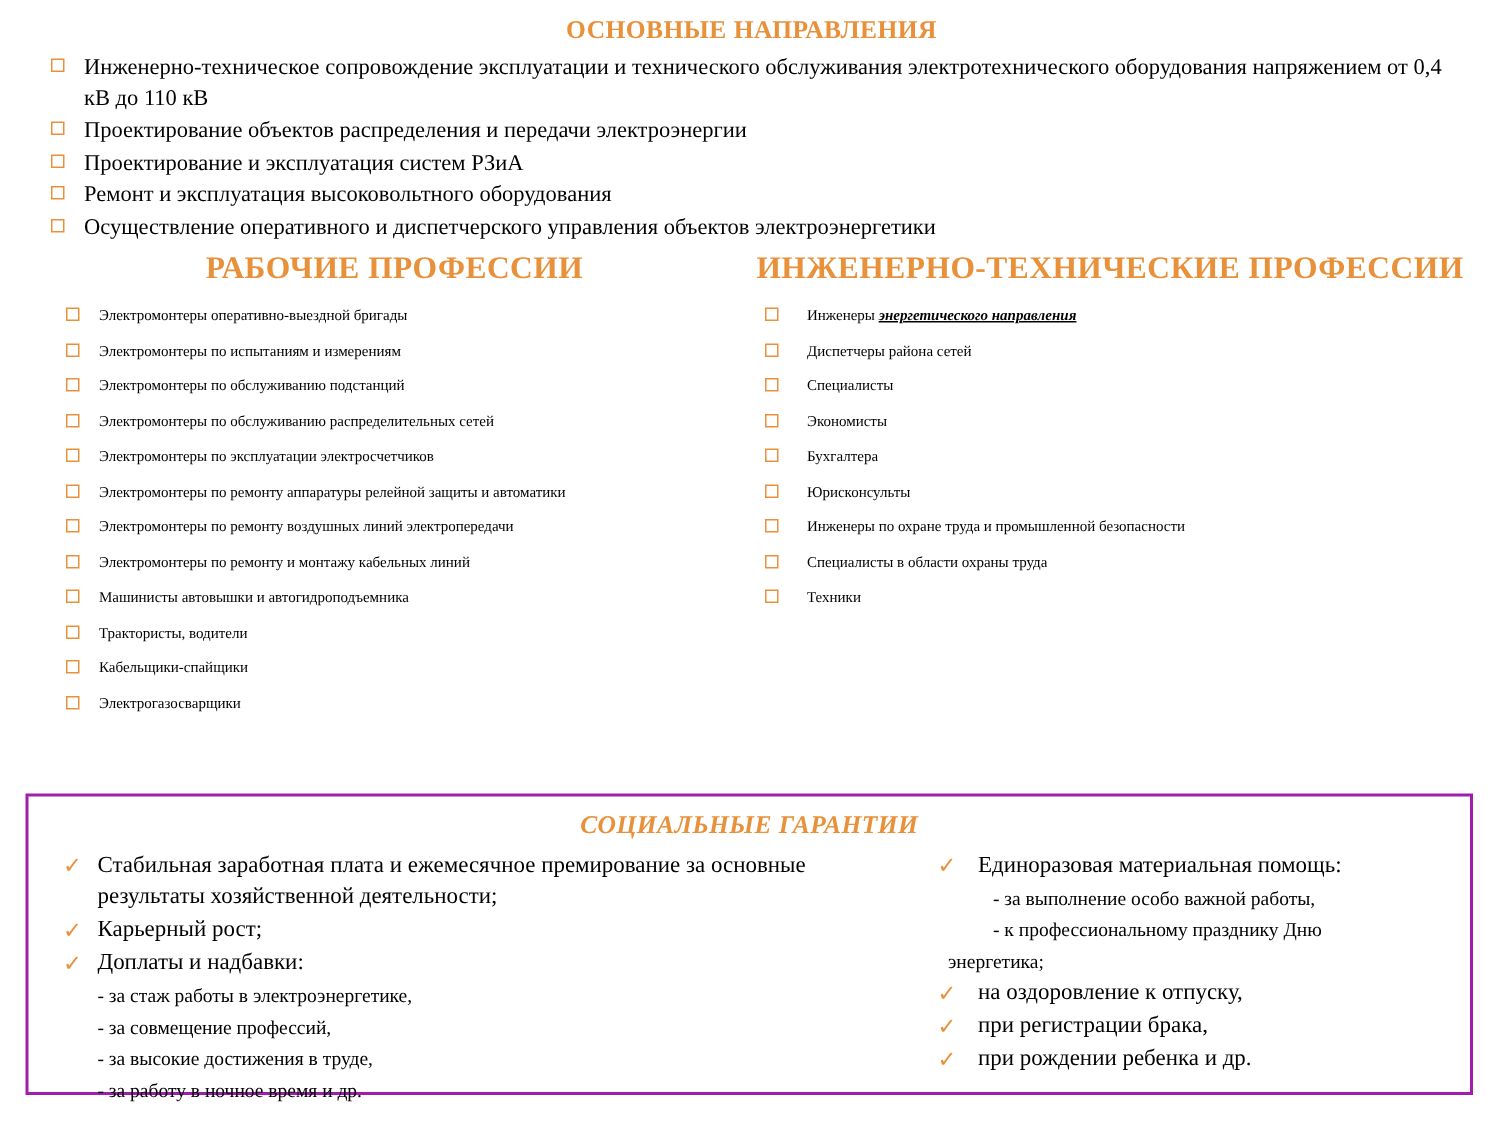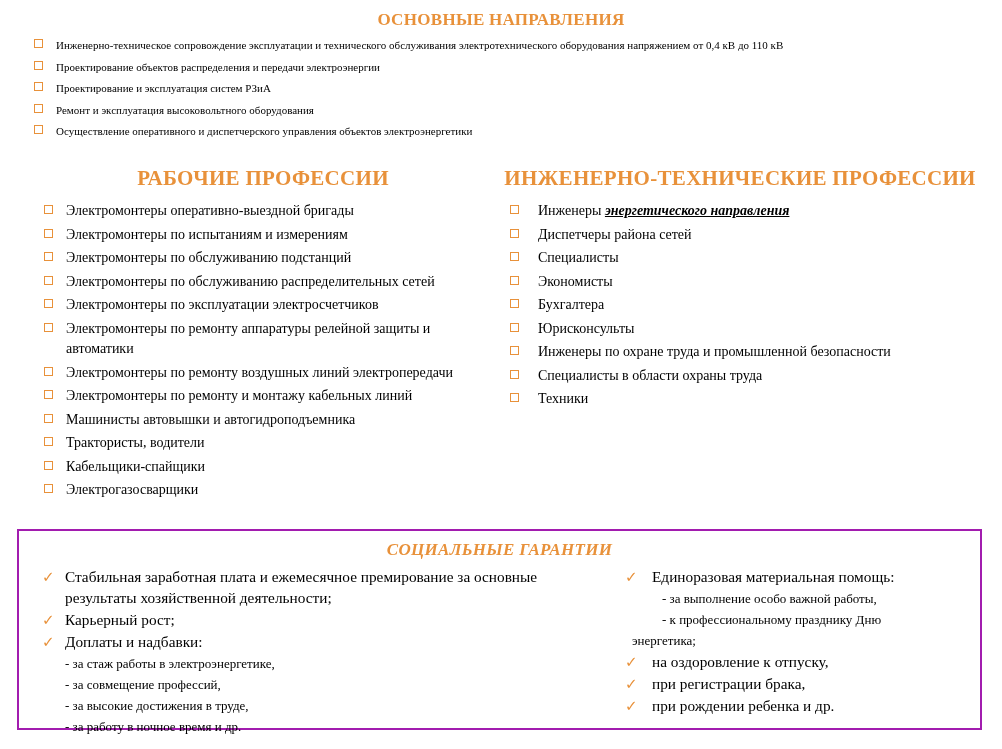--- a/index.html
+++ b/index.html
@@ -37,21 +37,21 @@
   
   ul.blist {
     list-style: none;
     margin: 0;
     padding: 0;
   }
   ul.blist > li {
     position: relative;
     padding-left: 26px;
     margin-bottom: 1px;
-    font-size: 14px;
+    font-size: 10px;
     line-height: 20.5px;
   }
   ul.blist > li .sq {
     position: absolute;
     left: 4px;
     top: 4px;
     width: 9px;
     height: 9px;
     border: 1.5px solid #E8913A;
     box-sizing: border-box;
@@ -90,21 +90,21 @@
   }
 
   
   #main-directions {
     position: absolute;
     left: 30px;
     top: 10px;
     width: 942px;
   }
   #main-directions .section-title { margin-bottom: 5px; }
-  #main-directions ul.blist > li { font-size: 11px; }
+  #main-directions ul.blist > li { font-size: 15px; }
 
   #worker-professions {
     position: absolute;
     left: 28px;
     top: 166px;
     width: 470px;
   }
   #worker-professions .section-title { margin-bottom: 10px; }
   #worker-professions ul.blist > li {
     padding-left: 38px;

